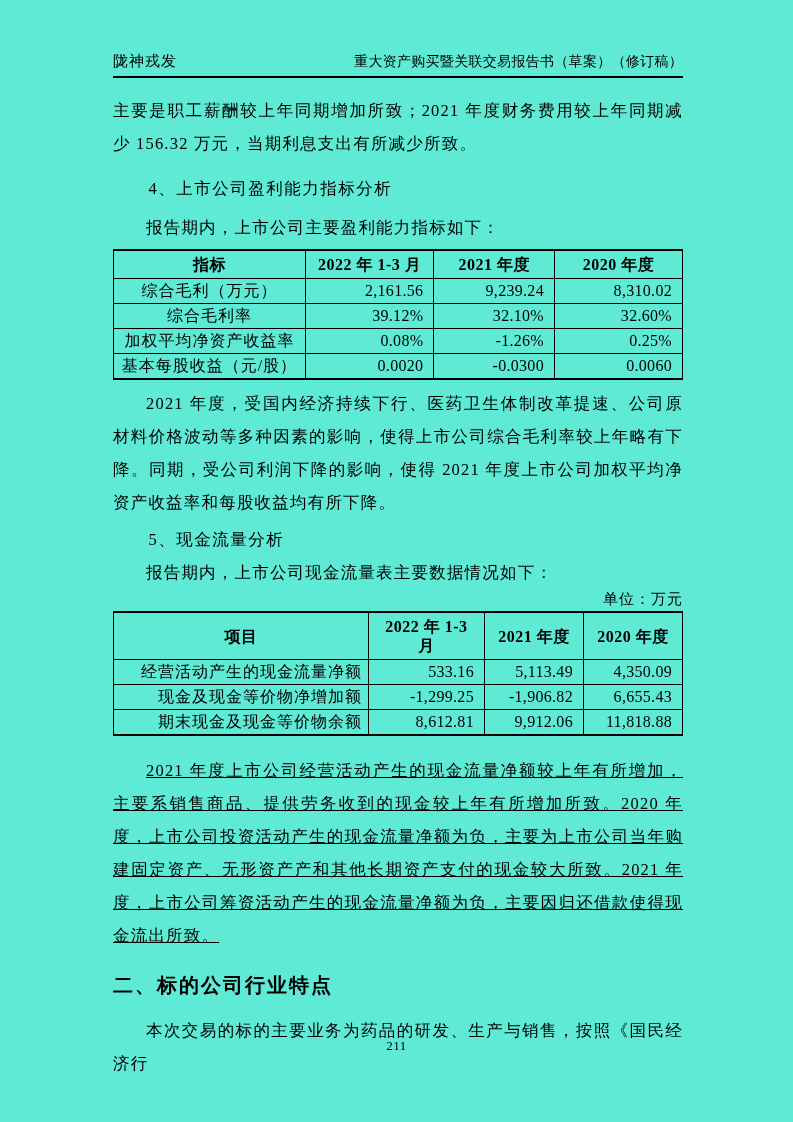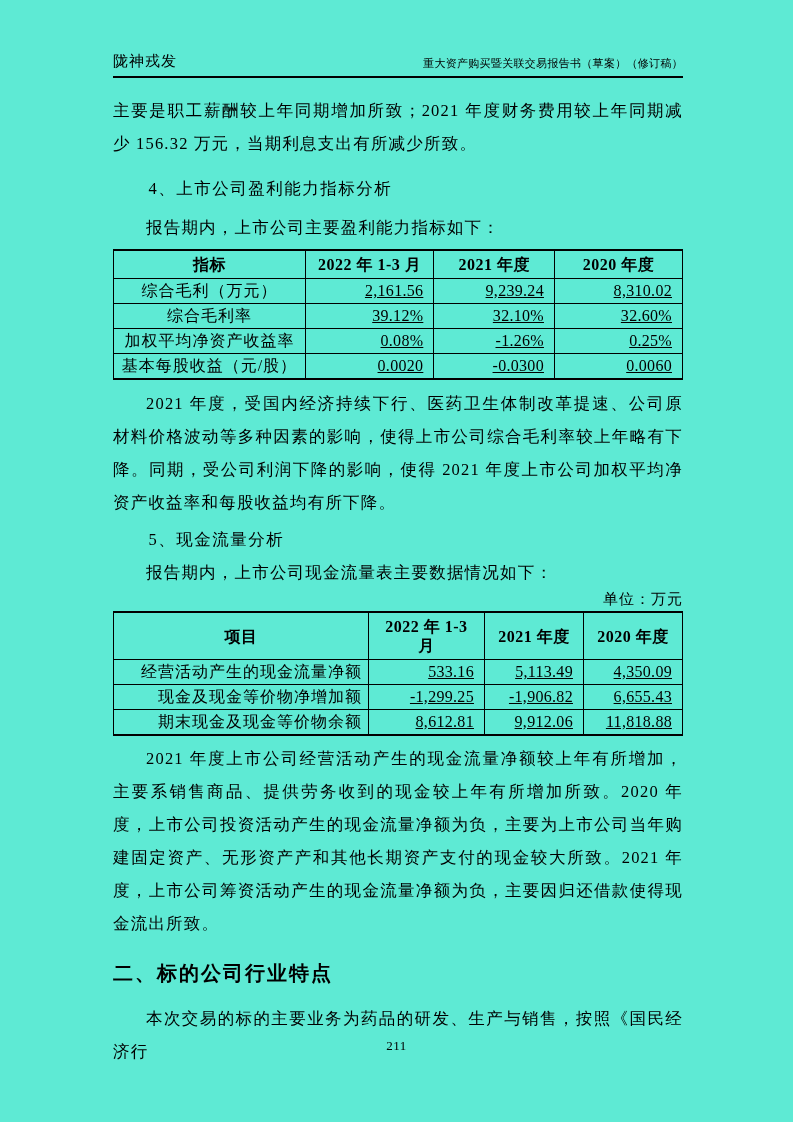--- a/index.html
+++ b/index.html
@@ -22,21 +22,21 @@
   }
   .doc-header {
     display: flex;
     justify-content: space-between;
     align-items: flex-end;
     padding-top: 52px;
     padding-bottom: 5px;
     border-bottom: 2px solid #000;
   }
   .header-left  { font-size: 15px; letter-spacing: 1px; }
-  .header-right { font-size: 11px; letter-spacing: 0.3px; }
+  .header-right { font-size: 14px; letter-spacing: 0.3px; }
 
   .para {
     font-size: 16.5px;
     line-height: 33px;
     letter-spacing: 1.2px;
     text-align: justify;
     margin: 0;
   }
   .indent { text-indent: 2em; }
   .p-carryover { margin-top: 16px; }
@@ -72,35 +72,35 @@
     border-bottom: 1.5px solid #000;
     text-align: center;
   }
   table.tbl td {
     font-size: 16px;
     letter-spacing: 0.3px;
     line-height: 18px;
     padding: 3px 6px;
     border: 1px solid #000;
   }
-  table.tbl td.num { text-align: right; padding-right: 10px; text-decoration: underline; }
+  table.tbl td.num { text-align: right; padding-right: 10px; }
   table.t1 td.cat  { text-align: center; letter-spacing: 1px; }
   table.t2 td.cat  { text-align: right; padding-left: 8px; letter-spacing: 1px; }
 
   .p-profit-analysis { margin-top: 7px; }
   .h-cashflow { margin-top: 4px; }
   .unit-note {
     font-size: 15px;
     letter-spacing: 1px;
     text-align: right;
     line-height: 20px;
     margin: 0;
   }
   table.t2 { margin-top: 2px; }
-  .p-cashflow-analysis { margin-top: 6px; }
+  .p-cashflow-analysis { margin-top: 18px; text-decoration: underline; }
 
   .section-heading {
     font-family: "Liberation Sans", "DejaVu Sans", sans-serif;
     font-weight: bold;
     font-size: 20px;
     line-height: 36px;
     letter-spacing: 2px;
     margin: 15px 0 0 0;
   }
   .p-section-intro { margin-top: 11px; }

